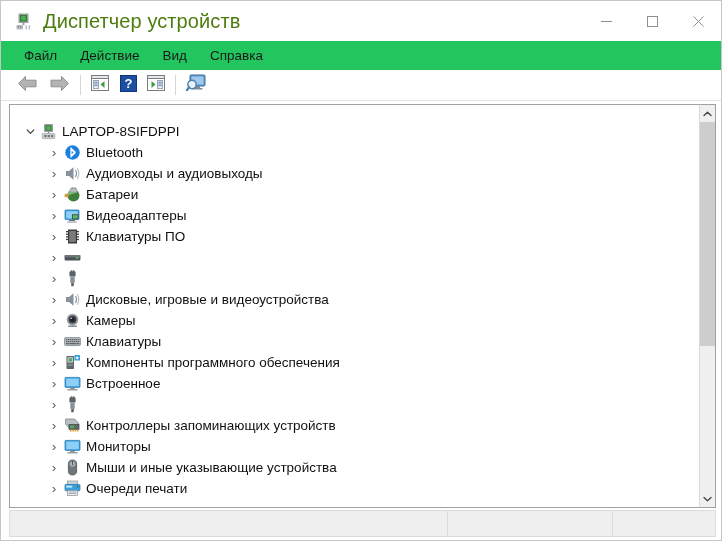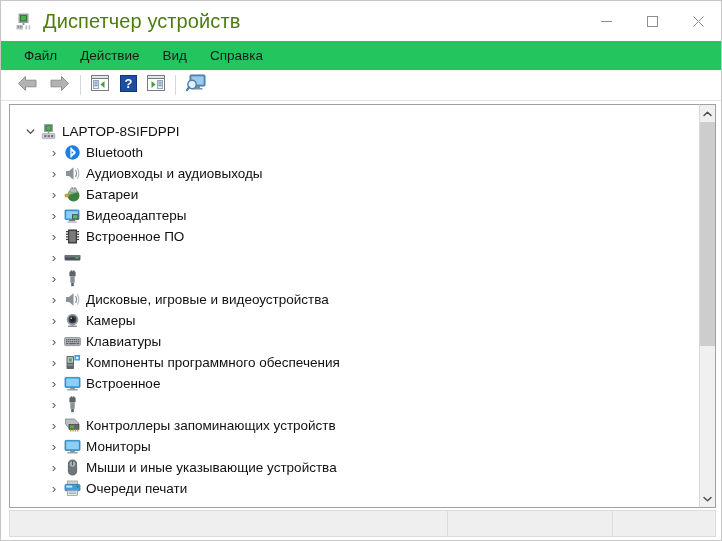--- a/index.html
+++ b/index.html
@@ -414,21 +414,21 @@
                 <rect x="2" y="5.6" width="2.2" height="1.3"></rect>
                 <rect x="2" y="8.2" width="2.2" height="1.3"></rect>
                 <rect x="2" y="10.8" width="2.2" height="1.3"></rect>
                 <rect x="12.8" y="3" width="2.2" height="1.3"></rect>
                 <rect x="12.8" y="5.6" width="2.2" height="1.3"></rect>
                 <rect x="12.8" y="8.2" width="2.2" height="1.3"></rect>
                 <rect x="12.8" y="10.8" width="2.2" height="1.3"></rect>
               </g>
             </svg>
           </span>
-          <span class="lbl">Встроенное ПО</span>
+          <span class="lbl">Клавиатуры ПО</span>
         </div>
 
         <div class="row child">
           <span class="chev">›</span>
           <span class="ico">
             <svg width="17" height="17" viewBox="0 0 17 17">
               <rect x="0.6" y="6" width="15.8" height="5.4" rx="1" fill="#4d5459"></rect>
               <rect x="0.6" y="6" width="15.8" height="2.2" rx="1" fill="#6e767c"></rect>
               <rect x="11.6" y="8.2" width="3.2" height="1.3" rx="0.4" fill="#5cc45c"></rect>
             </svg>

